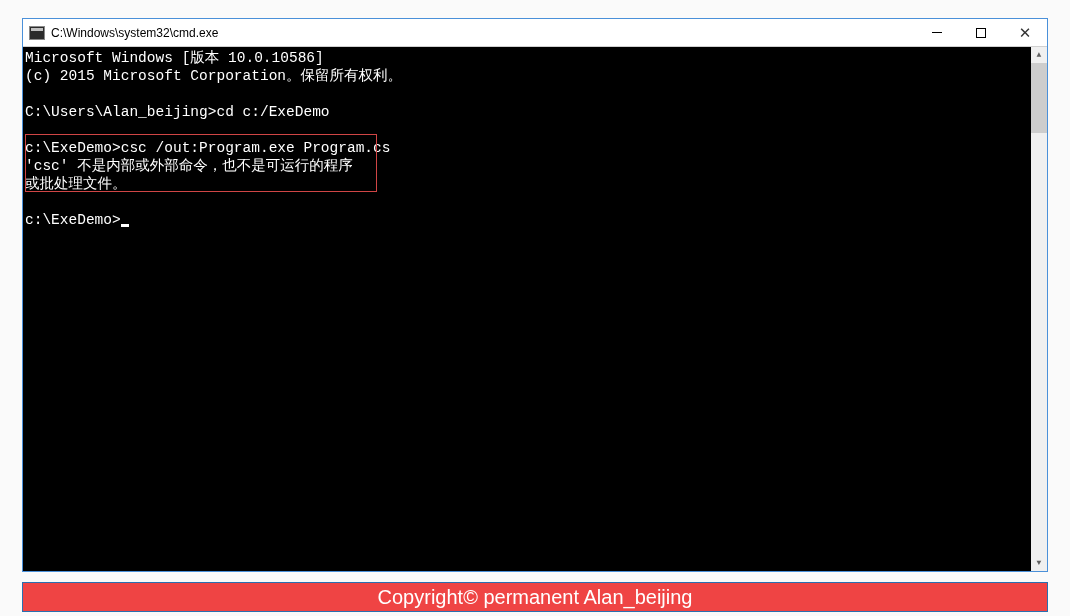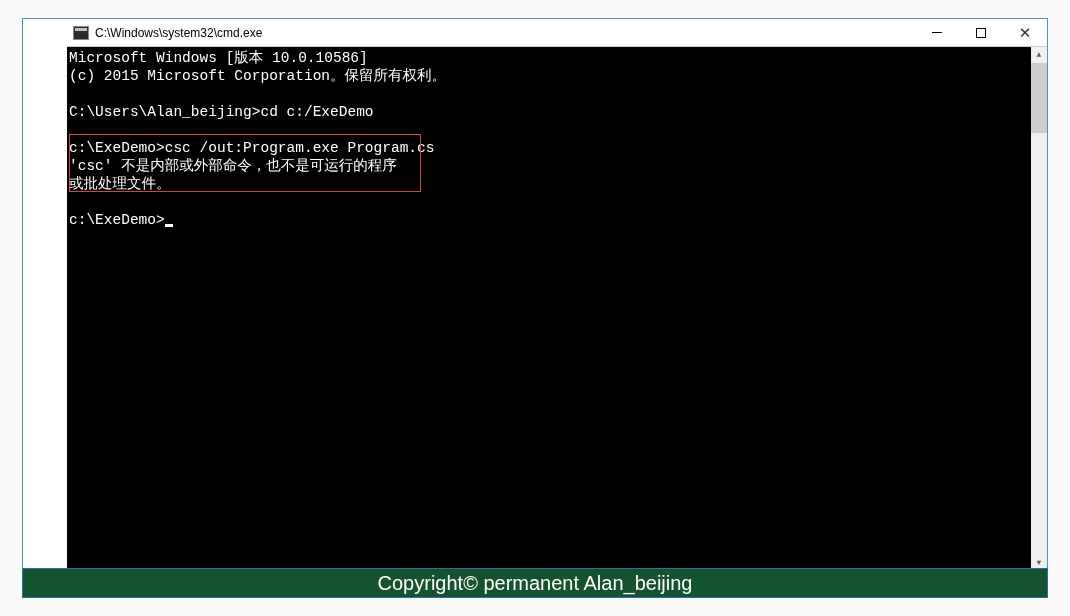--- a/index.html
+++ b/index.html
@@ -19,21 +19,20 @@
       padding: 18px 22px 8px 22px;
       background: #fafafa;
       height: 100%;
       position: relative;
     }
     .window {
       border: 1px solid #4a90d9;
       background: #fff;
       width: 100%;
       height: 554px;
-      padding-left: 44px;
     }
     .titlebar {
       height: 28px;
       background: #fff;
       display: flex;
       align-items: center;
       padding: 0 0 0 6px;
       border-bottom: 1px solid #d0d0d0;
     }
     .titlebar-icon {
@@ -152,23 +151,23 @@
       width: 8px;
       height: 3px;
       background: #fff;
       vertical-align: bottom;
       margin-bottom: 2px;
     }
     .footer-bar {
       position: absolute;
       left: 22px;
       right: 22px;
-      bottom: 18px;
+      bottom: 4px;
       height: 30px;
-      background: #14532d;
+      background: #ef4444;
       border: 1px solid #2a6fb0;
       display: flex;
       align-items: center;
       justify-content: center;
       color: #fff;
       font-size: 20px;
       font-family: "Segoe UI", Arial, sans-serif;
     }
   </style>
 </head>

